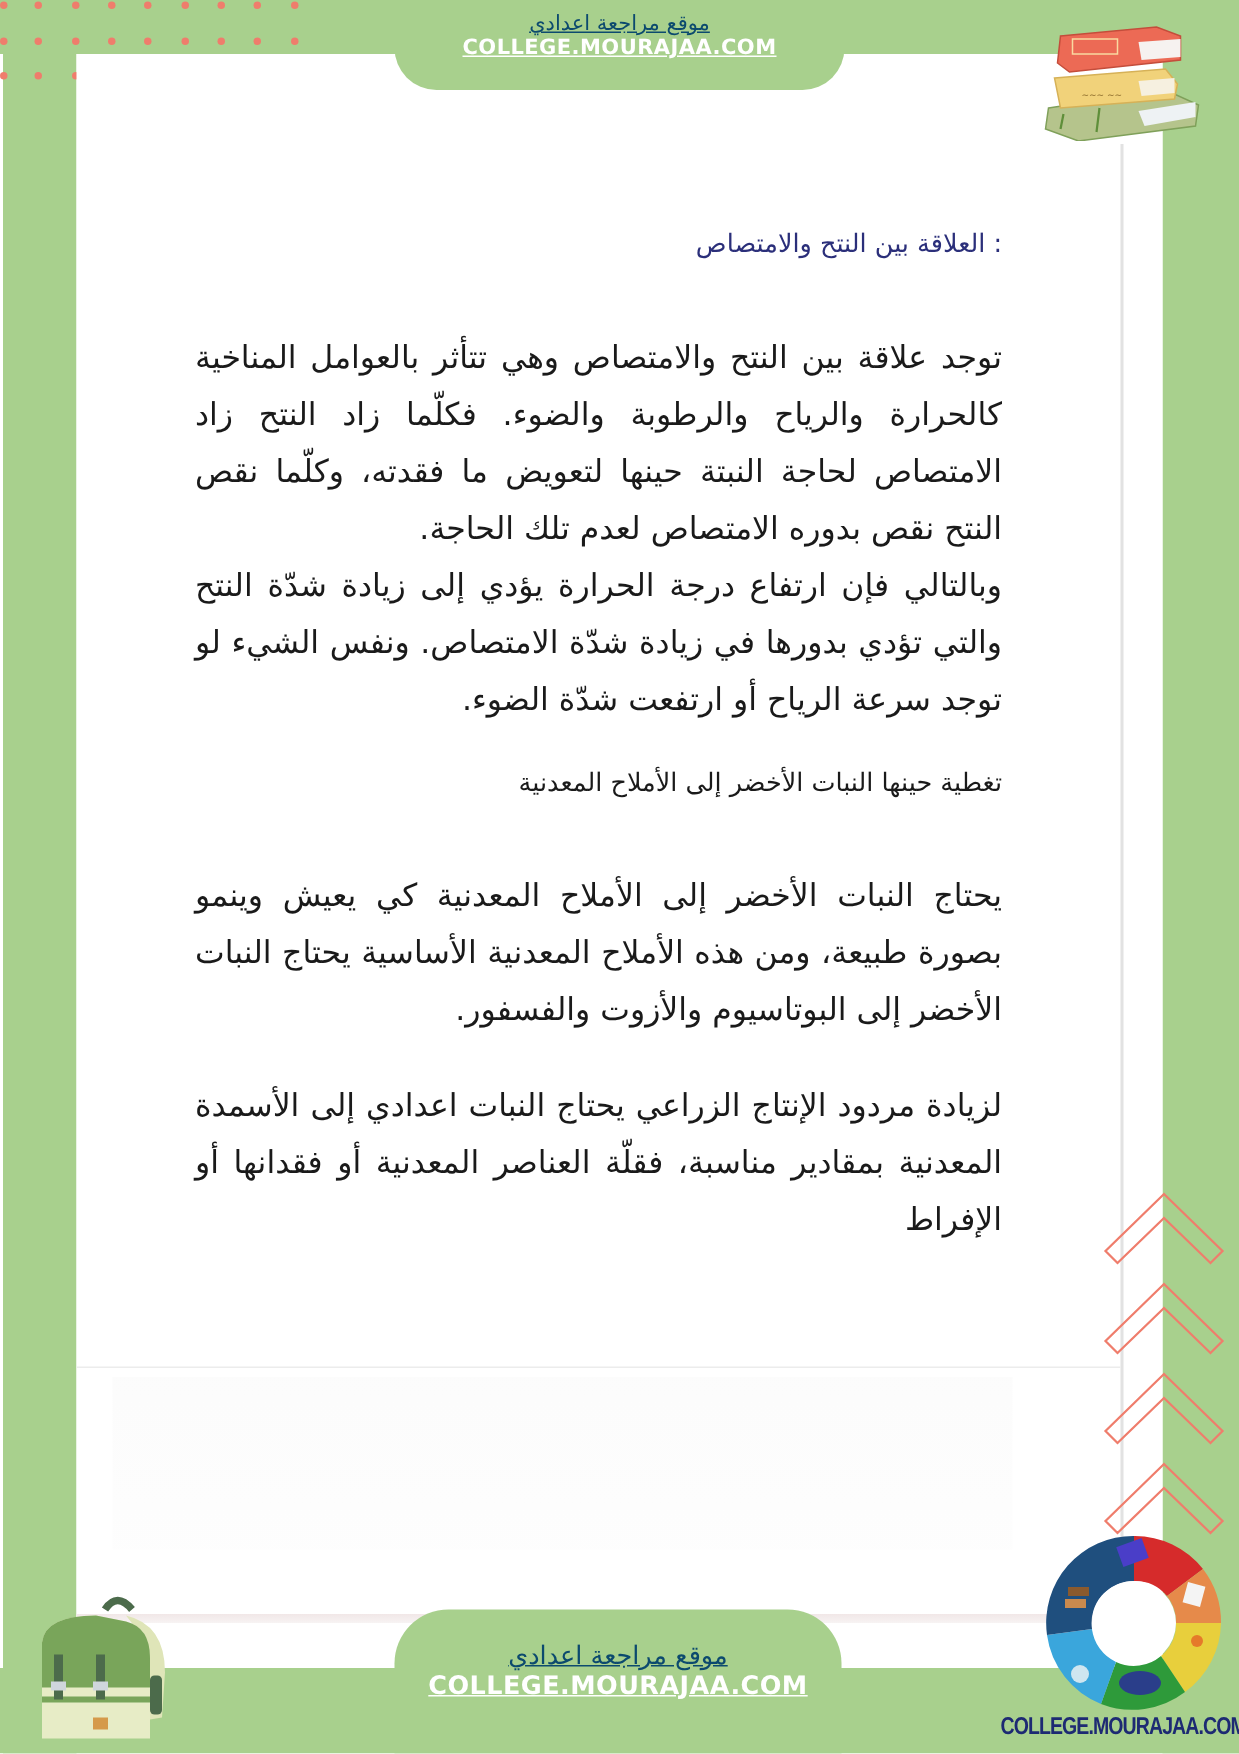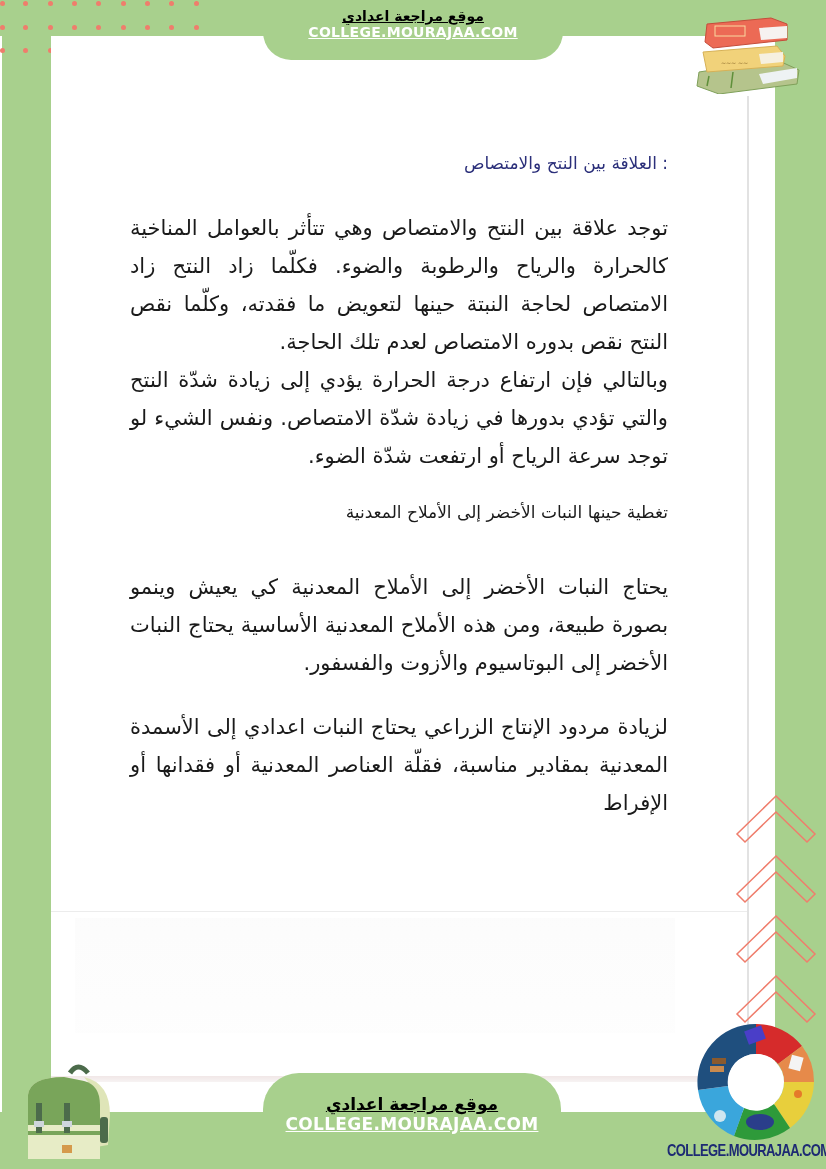--- a/index.html
+++ b/index.html
@@ -19,21 +19,21 @@
   .doc-bottom-line { position: absolute; left: 51px; top: 911px; width: 696px; height: 1px; background: #ececec; }
   .faded-area { position: absolute; left: 75px; top: 918px; width: 600px; height: 115px;
     background: linear-gradient(180deg, #fbfbfb, #fdfdfd); opacity: .8; }
   .page-bottom-line { position: absolute; left: 51px; top: 1076px; width: 724px; height: 6px;
     background: linear-gradient(180deg, #f1e7e7, #f7f3f3); }
 
   .pill-top { position: absolute; left: 263px; top: 0; width: 300px; height: 60px; background: #a8d08d;
     border-radius: 0 0 28px 28px; text-align: center; padding-top: 8px; }
   .pill-bottom { position: absolute; left: 263px; top: 1073px; width: 298px; height: 96px; background: #a8d08d;
     border-radius: 36px 36px 0 0; text-align: center; padding-top: 22px; }
-  .site-ar { display: block; color: #000000; font-family: "DejaVu Sans", sans-serif; font-weight: bold;
+  .site-ar { display: block; color: #0c4a6e; font-family: "DejaVu Sans", sans-serif; font-weight: normal;
     text-decoration: underline; direction: rtl; line-height: 1.15; }
   .site-en { display: block; color: #ffffff; font-family: "DejaVu Sans", sans-serif; font-weight: bold;
     text-decoration: underline; letter-spacing: .3px; line-height: 1.15; }
   .pill-top .site-ar { font-size: 14px; }
   .pill-top .site-en { font-size: 14px; }
   .pill-bottom .site-ar { font-size: 17px; }
   .pill-bottom .site-en { font-size: 17px; }
 
   .content { position: absolute; left: 130px; top: 150px; width: 538px; direction: rtl; text-align: right;
     font-family: "DejaVu Sans", sans-serif; color: #1a1a1a; }
@@ -105,21 +105,21 @@
   <path d="M40 60 L38 76" stroke="#5f8f3a" stroke-width="1.5"></path>
   <path d="M10 40 L84 34 L92 44 L90 54 L14 60 Z" fill="#f1d27a" stroke="#d6b157" stroke-width="1"></path>
   <path d="M66 42 L90 40 L90 50 L68 52 Z" fill="#f6f0e0"></path>
   <text x="28" y="53" font-size="6" fill="#8a6a2a" font-family="DejaVu Sans, sans-serif">~~~ ~~</text>
   <path d="M14 12 L78 6 L94 12 L94 28 L20 36 L12 30 Z" fill="#ec6a55" stroke="#c44d3b" stroke-width="1"></path>
   <path d="M66 16 L94 14 L94 26 L68 28 Z" fill="#f6f2f0"></path>
   <rect x="22" y="14" width="30" height="10" fill="none" stroke="#f9d9a0" stroke-width="1"></rect>
 </svg>
 
 <div class="content">
-  <div class="heading" style="margin-bottom:32px">: العلاقة بين النتح والامتصاص</div>
+  <div class="heading" style="margin-bottom:42px">: العلاقة بين النتح والامتصاص</div>
   <p class="para">توجد علاقة بين النتح والامتصاص وهي تتأثر بالعوامل المناخية كالحرارة والرياح والرطوبة والضوء. فكلّما زاد النتح زاد الامتصاص لحاجة النبتة حينها لتعويض ما فقدته، وكلّما نقص النتح نقص بدوره الامتصاص لعدم تلك الحاجة.</p>
   <p class="para" style="margin-bottom:24px">وبالتالي فإن ارتفاع درجة الحرارة يؤدي إلى زيادة شدّة النتح والتي تؤدي بدورها في زيادة شدّة الامتصاص. ونفس الشيء لو توجد سرعة الرياح أو ارتفعت شدّة الضوء.</p>
   <div class="plain-title" style="margin-bottom:42px">تغطية حينها النبات الأخضر إلى الأملاح المعدنية</div>
   <p class="para" style="margin-bottom:26px">يحتاج النبات الأخضر إلى الأملاح المعدنية كي يعيش وينمو بصورة طبيعة، ومن هذه الأملاح المعدنية الأساسية يحتاج النبات الأخضر إلى البوتاسيوم والأزوت والفسفور.</p>
   <p class="para">لزيادة مردود الإنتاج الزراعي يحتاج النبات اعدادي إلى الأسمدة المعدنية بمقادير مناسبة، فقلّة العناصر المعدنية أو فقدانها أو الإفراط</p>
 </div>
 
 <svg class="chevrons" viewBox="0 0 85 240">
   <g fill="none" stroke="#ef7d6c" stroke-width="1.5">
     <path d="M43 4 L82 42 L74 50 L43 20 L12 50 L4 42 Z"></path>

